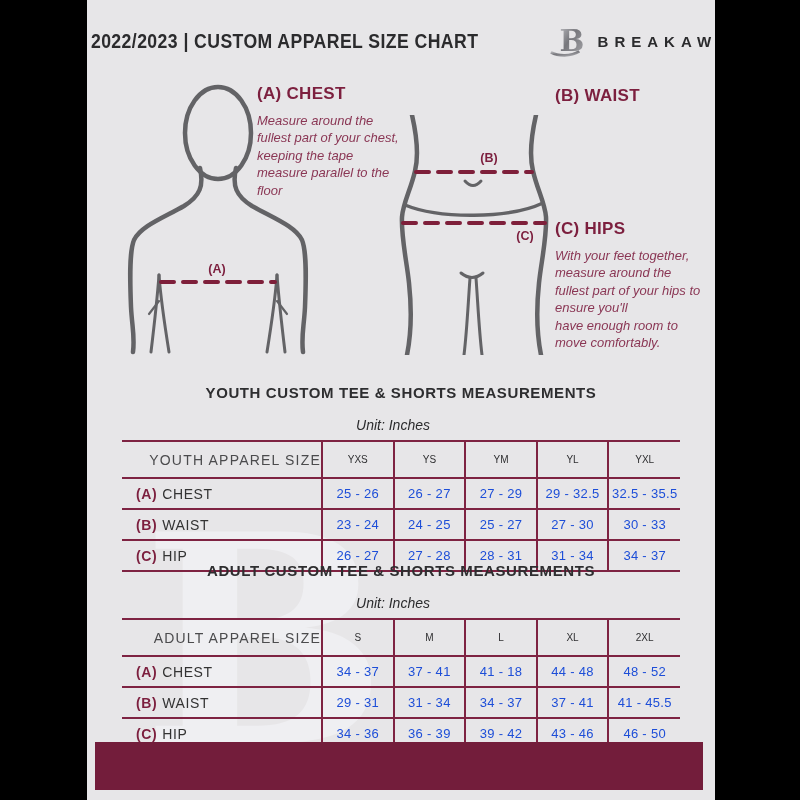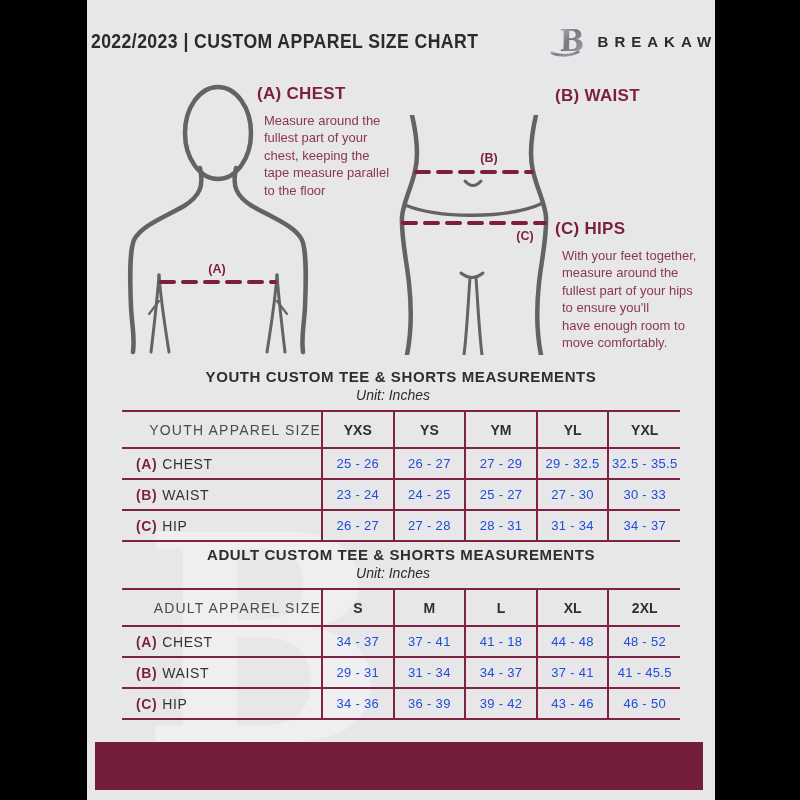--- a/index.html
+++ b/index.html
@@ -23,44 +23,44 @@
   .header{position:absolute;left:0;top:22px;width:100%;display:flex;justify-content:center;
     align-items:center;gap:32px;z-index:1;}
   .doc-title{display:inline-block;transform:scaleX(0.84);transform-origin:center;
     font-weight:bold;font-size:21px;letter-spacing:0.5px;color:var(--ink);white-space:nowrap;}
   .brand{display:flex;align-items:center;gap:8px;}
   .brand-name{font-weight:bold;font-size:15px;letter-spacing:6px;color:var(--ink);}
 
   
   .instr{position:absolute;z-index:1;}
   .instr h3{margin:0 0 8px 0;font-size:17px;font-weight:bold;color:#7C1F3E;letter-spacing:0.3px;}
-  .instr p{margin:7px;font-size:13px;line-height:1.34;color:var(--maroon-text);
+  .instr p{margin:0;font-size:13px;line-height:1.34;font-style:italic;color:var(--maroon-text);
     white-space:pre-line;}
   .block-a{left:170px;top:84px;width:146px;}
   .block-b{left:468px;top:86px;width:152px;}
   .block-c{left:468px;top:219px;width:152px;}
 
   .fig{position:absolute;z-index:1;}
   .fig-torso{left:36px;top:82px;}
   .fig-hips{left:302px;top:115px;}
   .fig path,.fig ellipse{fill:none;stroke:var(--fig-gray);stroke-linecap:round;}
   .fig .dash{stroke:#7E1F3A;stroke-width:4;stroke-dasharray:13 9;}
   .fig text{font-family:"Liberation Sans",sans-serif;font-weight:bold;font-size:12.5px;fill:#7C1F3E;}
 
   
   .tbl-section{position:absolute;left:0;width:100%;z-index:1;text-align:center;}
   .sec-youth{top:368px;}
   .sec-adult{top:546px;}
-  .tbl-title{font-size:15px;font-weight:bold;color:#2E2E30;letter-spacing:0.6px;margin:0;}
+  .tbl-title{font-size:15px;font-weight:bold;color:#2E2E30;letter-spacing:0.6px;margin:16px;}
   .tbl-unit{font-size:14px;font-style:italic;color:#2C2C2E;margin:2px 16px 7px 0;}
   table{width:558px;margin:0 auto;border-collapse:collapse;table-layout:fixed;}
   th,td{border-top:2px solid var(--maroon-border);border-bottom:2px solid var(--maroon-border);
     padding:0;text-align:center;vertical-align:middle;}
   th:nth-child(n+2),td:nth-child(n+2){border-left:2px solid var(--maroon-border);}
-  th{height:35px;font-size:14px;font-weight:bold;color:#2F2F31;}
+  th{height:35px;font-size:10px;font-weight:normal;color:#2F2F31;}
   td{height:29px;font-size:13px;color:#1d4ed8;letter-spacing:0.3px;}
   th.col-label{width:185px;text-align:right;padding-left:14px;font-weight:normal;
     font-size:14px;letter-spacing:1.2px;color:var(--gray-label);}
   td.row-label{text-align:left;padding-left:14px;font-size:14px;letter-spacing:0.6px;color:#333;}
   td.row-label .pfx{font-weight:bold;color:#7C1F3E;margin-right:5px;}
 
   
   .footer{position:absolute;left:8px;right:12px;top:742px;height:48px;background:#731D3B;z-index:2;}
 </style>
 </head>

